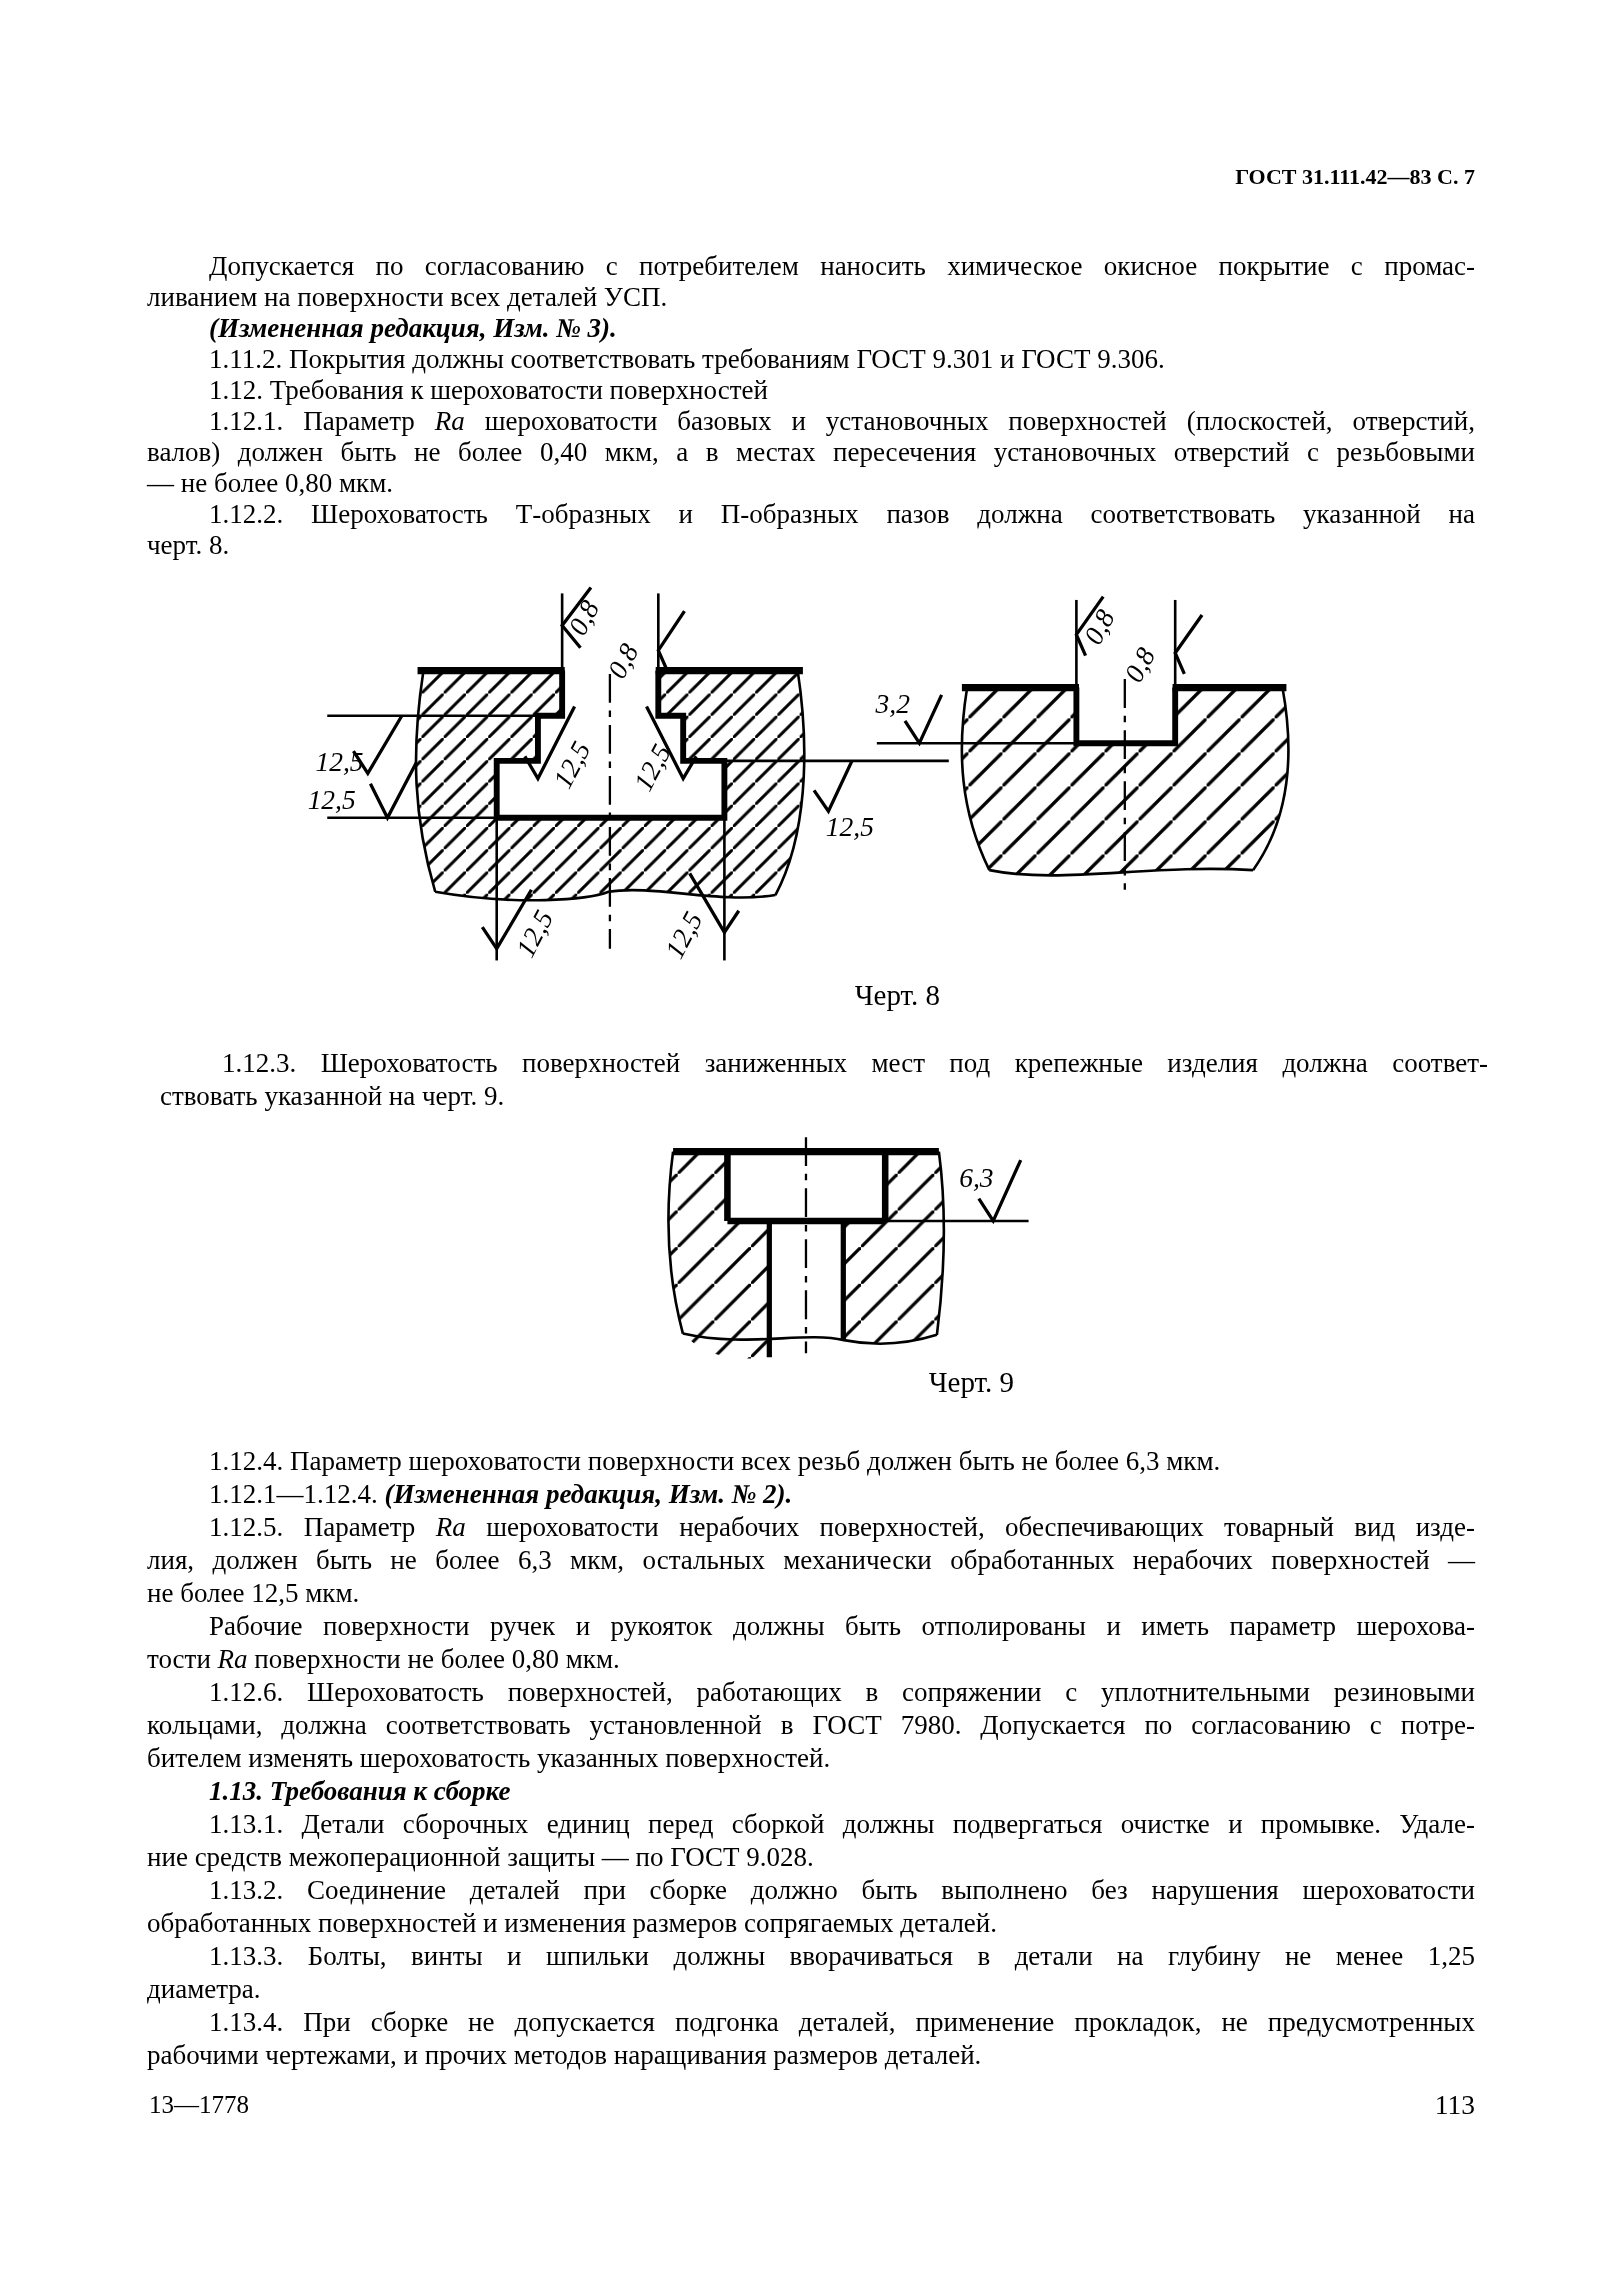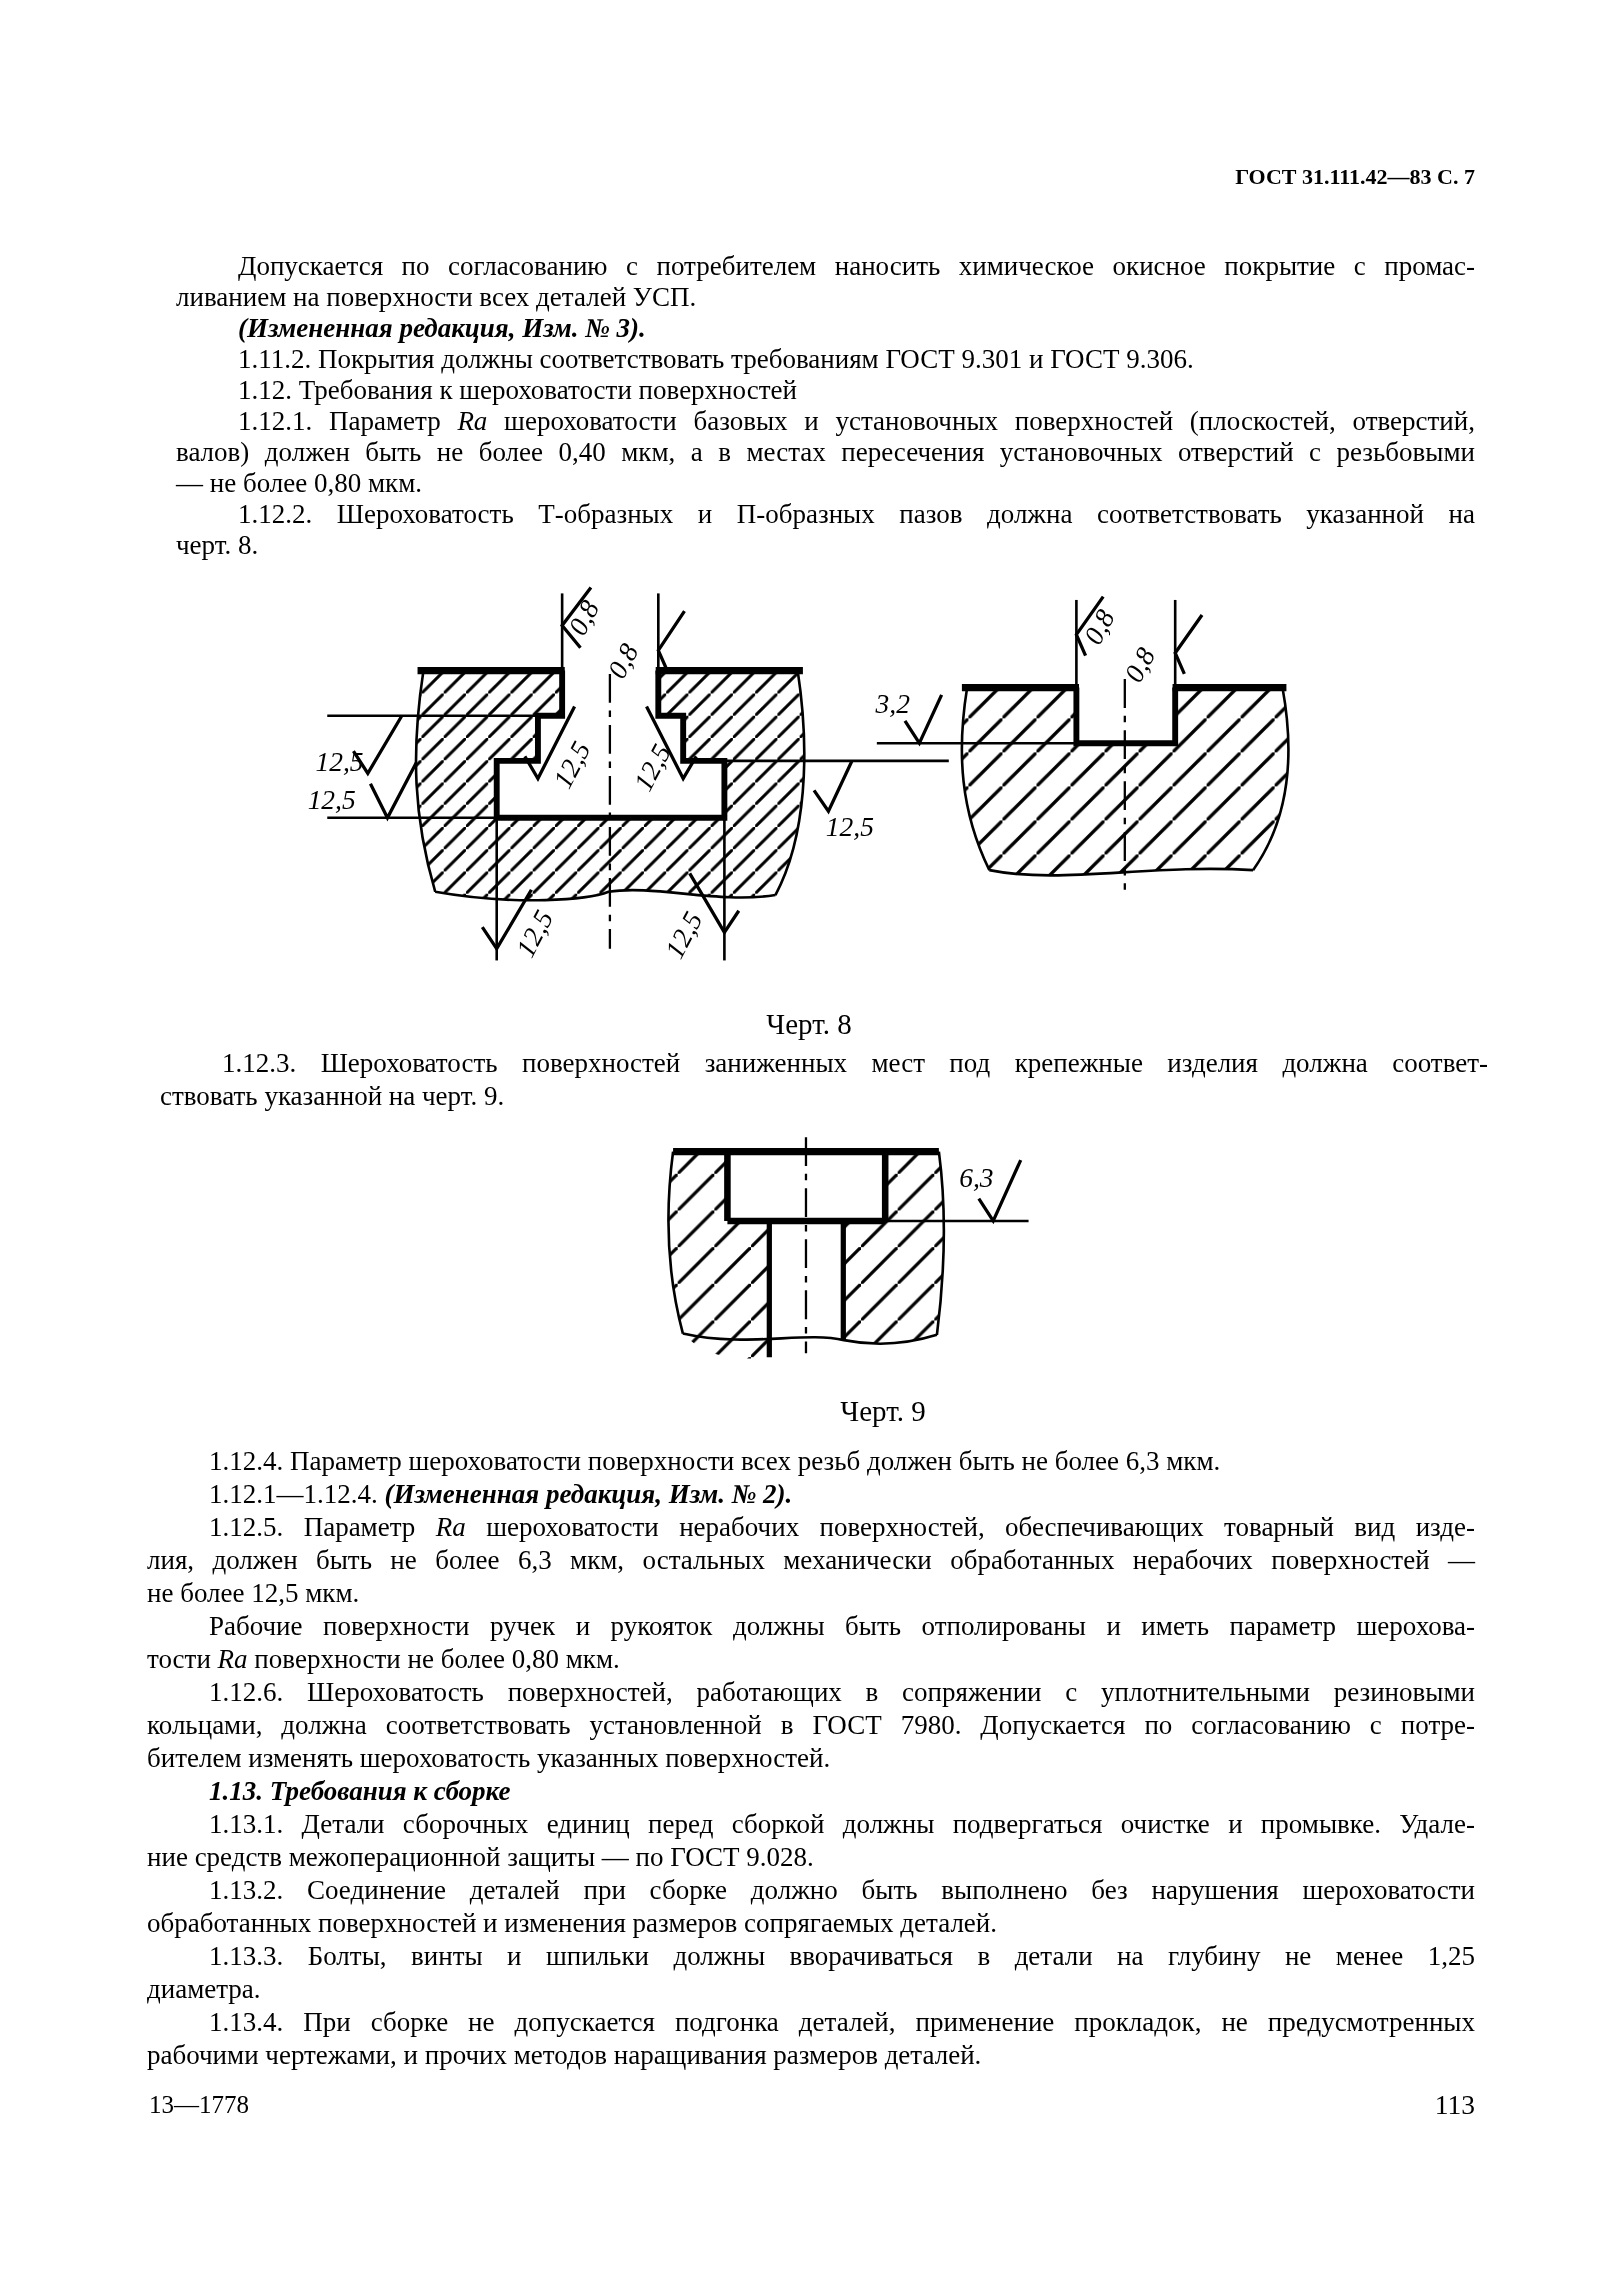--- a/index.html
+++ b/index.html
@@ -9,28 +9,28 @@
   }
   .hdr{
     position:absolute;left:147px;width:1328px;top:164px;
     font-weight:bold;font-size:22px;text-align:right;white-space:nowrap;
   }
   .block{position:absolute;left:147px;width:1328px;}
   .b1{top:251px;}
   .b2{top:1047px;margin-left:13px;}
   .b3{top:1445px;}
   .ln{font-size:27px;}
-  .b1 .ln{height:31px;line-height:31px;margin-left:29px;}
+  .b1 .ln{height:31px;line-height:31px;}
   .b2 .ln,.b3 .ln{height:33px;line-height:33px;}
   .ind{text-indent:62px;}
   .fill{text-align:justify;text-align-last:justify;}
   .bold{font-weight:bold;font-style:italic;}
   .it{font-style:italic;}
   .cap{
-    position:absolute;width:262px;text-align:center;font-size:29px;white-space:nowrap;margin-top:29px;
+    position:absolute;width:262px;text-align:right;font-size:29px;white-space:nowrap;
   }
   .cap8{left:678px;top:979px;}
   .cap9{left:752px;top:1366px;}
   .ftr-l{position:absolute;left:149px;top:2091px;font-size:25px;}
   .ftr-p{position:absolute;left:147px;width:1328px;top:2089px;text-align:right;font-size:27.5px;}
   svg{position:absolute;}
   svg text{font-family:"Liberation Serif", serif;font-style:italic;font-size:42px;fill:#000;}
 </style>
 </head>
 <body>

